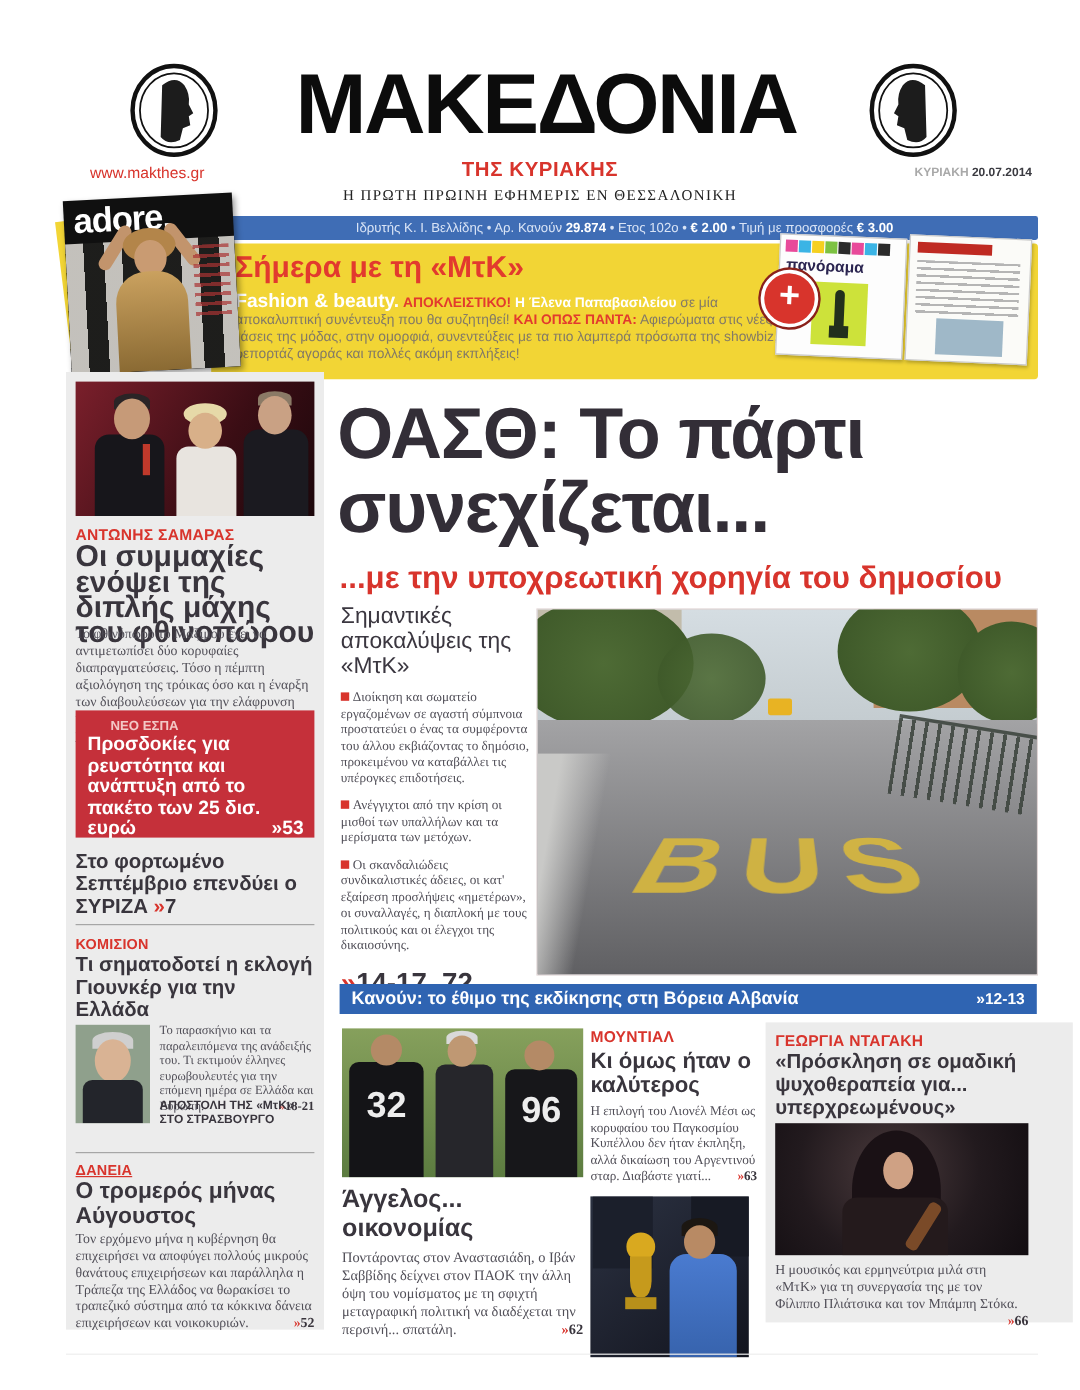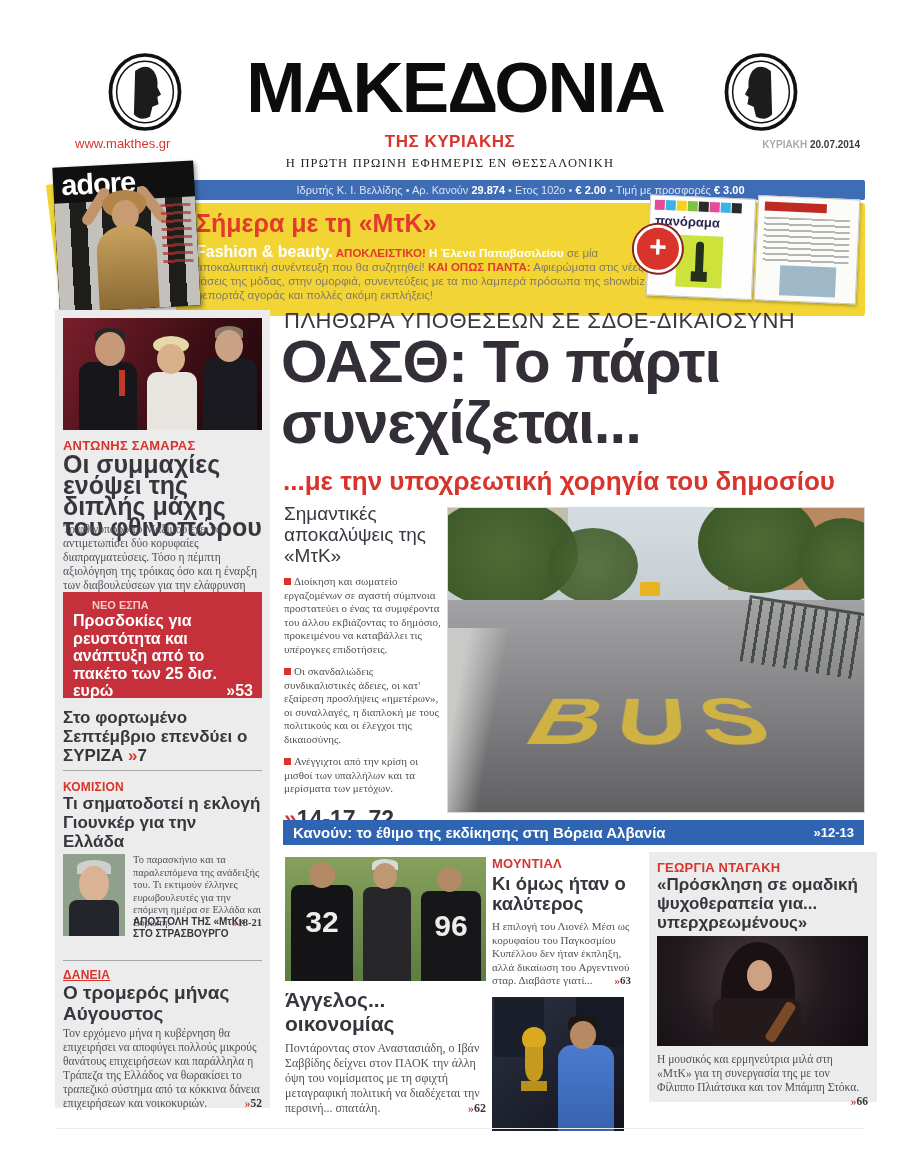--- a/index.html
+++ b/index.html
@@ -174,21 +174,21 @@
             background:linear-gradient(140deg,#2c3242,#12141e);overflow:hidden;}
   .ph-messi .s1{left:2px;top:0;width:50px;height:60px;background:#1b1f2b;}
   .ph-messi .s2{left:84px;top:0;width:48px;height:50px;background:#171a24;}
   .ph-messi .cup-top{left:30px;top:30px;width:24px;height:24px;background:#d9a91f;border-radius:50%;}
   .ph-messi .cup-body{left:33px;top:50px;width:18px;height:34px;background:#c69a1c;border-radius:0 0 40% 40%;}
   .ph-messi .cup-base{left:29px;top:84px;width:26px;height:10px;background:#b8901a;}
   .ph-messi .mj{left:66px;top:48px;width:56px;height:86px;background:linear-gradient(#4a7bd0,#3763ad);
                 border-radius:14px 14px 0 0;}
   .ph-messi .mh{left:78px;top:24px;width:26px;height:28px;background:#b88a64;border-radius:50%;}
   .ph-messi .mhr{left:76px;top:18px;width:30px;height:15px;background:#1c1712;border-radius:50% 50% 0 0;}
-  .nt-panel{left:638px;top:852px;width:228px;height:250px;background:var(--panel);margin-left:11px;}
+  .nt-panel{left:638px;top:852px;width:256px;height:250px;background:var(--panel);}
   .nt{position:absolute;left:8px;width:211px;}
   .nt-kick{top:8px;}
   .nt-hl{top:23px;font-size:17px;line-height:19px;}
   .ph-nt{top:84px;height:110px;background:radial-gradient(circle at 45% 35%,#4a3a3c,#221a1e 55%,#120d11);overflow:hidden;}
   .ph-nt .hair{left:64px;top:6px;width:74px;height:100px;background:#1a1115;border-radius:50% 50% 40% 40%;}
   .ph-nt .face{left:90px;top:24px;width:25px;height:31px;background:#cfa184;border-radius:50%;}
   .ph-nt .jack{left:56px;top:62px;width:88px;height:48px;background:#241a1c;border-radius:12px 12px 0 0;}
   .ph-nt .lyra{left:118px;top:64px;width:11px;height:44px;background:#7a4a28;transform:rotate(32deg);border-radius:4px;}
   .nt-cap{top:200px;font-size:11.5px;line-height:14px;}
   .footer-line{left:55px;top:1128px;width:810px;height:1px;background:#eee;}
@@ -329,32 +329,31 @@
 
     <div class="abs lp divider div2"></div>
     <div class="abs lp kick dan-kick">ΔΑΝΕΙΑ</div>
     <div class="abs lp hl dan-hl">Ο τρομερός μήνας Αύγουστος</div>
     <p class="abs lp bod serif dan-bod" style="margin:0;">
       <span>Τον ερχόμενο μήνα η κυβέρνηση θα επιχειρήσει να αποφύγει πολλούς μικρούς θανάτους επιχειρήσεων και παράλληλα η Τράπεζα της Ελλάδος να θωρακίσει το τραπεζικό σύστημα από τα κόκκινα δάνεια επιχειρήσεων και νοικοκυριών.</span>
       <span class="pageref"><span class="ar">»</span><span class="n">52</span></span>
     </p>
   </div>
 
-  <div class="abs lead-kick">ΠΛΗΘΩΡΑ ΥΠΟΘΕΣΕΩΝ ΣΕ ΣΔΟΕ-ΔΙΚΑΙΟΣΥΝΗ</div>
   <div class="abs lead-hl">
     <div>ΟΑΣΘ: Το πάρτι</div>
     <div>συνεχίζεται...</div>
   </div>
   <div class="abs lead-sub">...με την υποχρεωτική χορηγία του δημοσίου</div>
 
   <div class="abs reveals">
     <div class="rev-title">Σημαντικές αποκαλύψεις της «ΜτΚ»</div>
     <p class="rev-b serif" style="margin:9px 0 0;"><span class="bullet-sq"></span><span>Διοίκηση και σωματείο εργαζομένων σε αγαστή σύμπνοια προστατεύει ο ένας τα συμφέροντα του άλλου εκβιάζοντας το δημόσιο, προκειμένου να καταβάλλει τις υπέρογκες επιδοτήσεις.</span></p>
+    <p class="rev-b serif" style="margin:9px 0 0;"><span class="bullet-sq"></span><span>Ανέγγιχτοι από την κρίση οι μισθοί των υπαλλήλων και τα μερίσματα των μετόχων.</span></p>
     <p class="rev-b serif" style="margin:9px 0 0;"><span class="bullet-sq"></span><span>Οι σκανδαλιώδεις συνδικαλιστικές άδειες, οι κατ' εξαίρεση προσλήψεις «ημετέρων», οι συναλλαγές, η διαπλοκή με τους πολιτικούς και οι έλεγχοι της δικαιοσύνης.</span></p>
-    <p class="rev-b serif" style="margin:9px 0 0;"><span class="bullet-sq"></span><span>Ανέγγιχτοι από την κρίση οι μισθοί των υπαλλήλων και τα μερίσματα των μετόχων.</span></p>
     <div class="rev-pages">
       <span class="ar">»</span><span>14-17, 72</span>
     </div>
   </div>
 
   <div class="abs ph-bus">
     <div class="abs bp-sky"></div>
     <div class="abs bp-bldl"></div>
     <div class="abs bp-bldr"></div>
     <div class="abs bp-tree bp-t1"></div>

